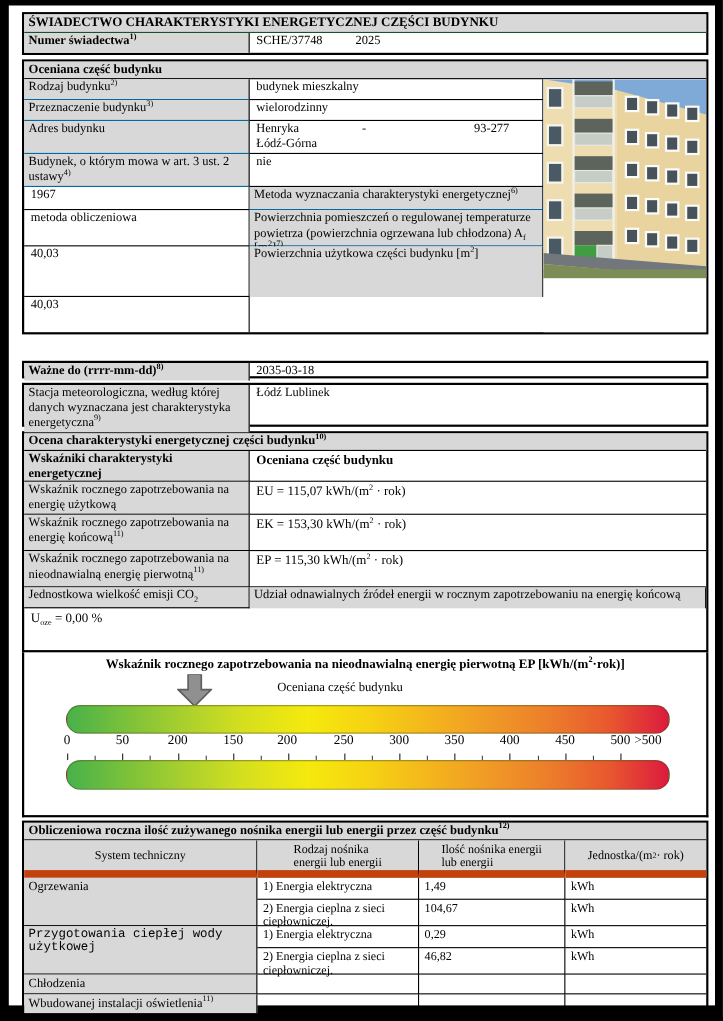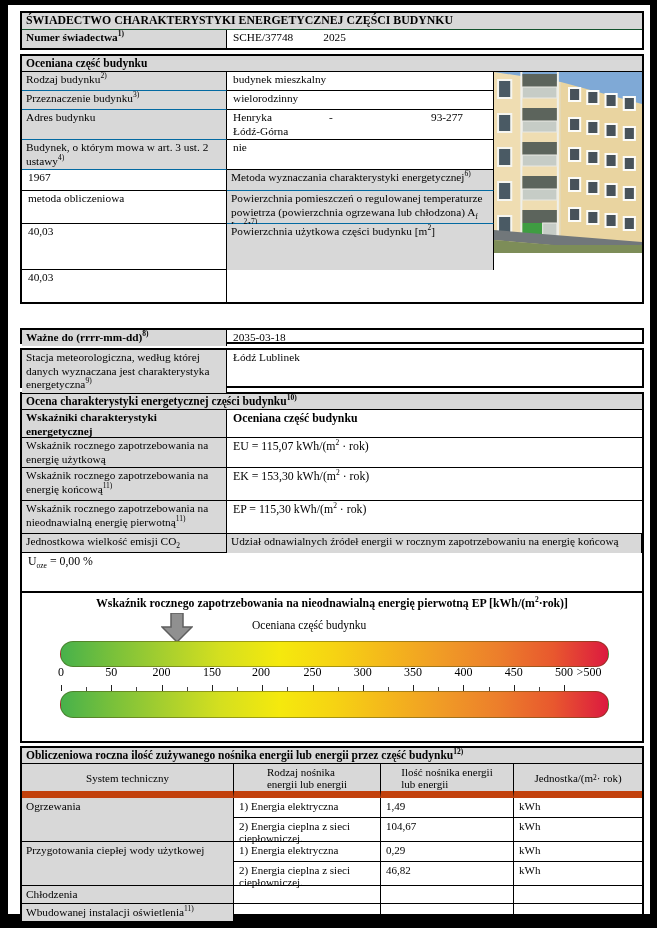--- a/index.html
+++ b/index.html
@@ -273,21 +273,21 @@
           <div class="ch lastcol">Jednostka/(m<sup>2</sup> · rok)</div>
 
           <div class="sys" style="grid-row:2/span 2;">Ogrzewania</div>
           <div class="c">1) Energia elektryczna</div>
           <div class="c">1,49</div>
           <div class="c lastcol">kWh</div>
           <div class="c">2) Energia cieplna z sieci ciepłowniczej.</div>
           <div class="c">104,67</div>
           <div class="c lastcol">kWh</div>
 
-          <div class="sys" style="grid-row:4/span 2;">Przygotowania ciepłej wody użytkowej</div>
+          <div class="sys" style="grid-row:4/span 2;font-family:Liberation Mono, monospace;">Przygotowania ciepłej wody użytkowej</div>
           <div class="c">1) Energia elektryczna</div>
           <div class="c">0,29</div>
           <div class="c lastcol">kWh</div>
           <div class="c">2) Energia cieplna z sieci ciepłowniczej.</div>
           <div class="c">46,82</div>
           <div class="c lastcol">kWh</div>
 
           <div class="sys">Chłodzenia</div>
           <div class="c"></div>
           <div class="c"></div>

